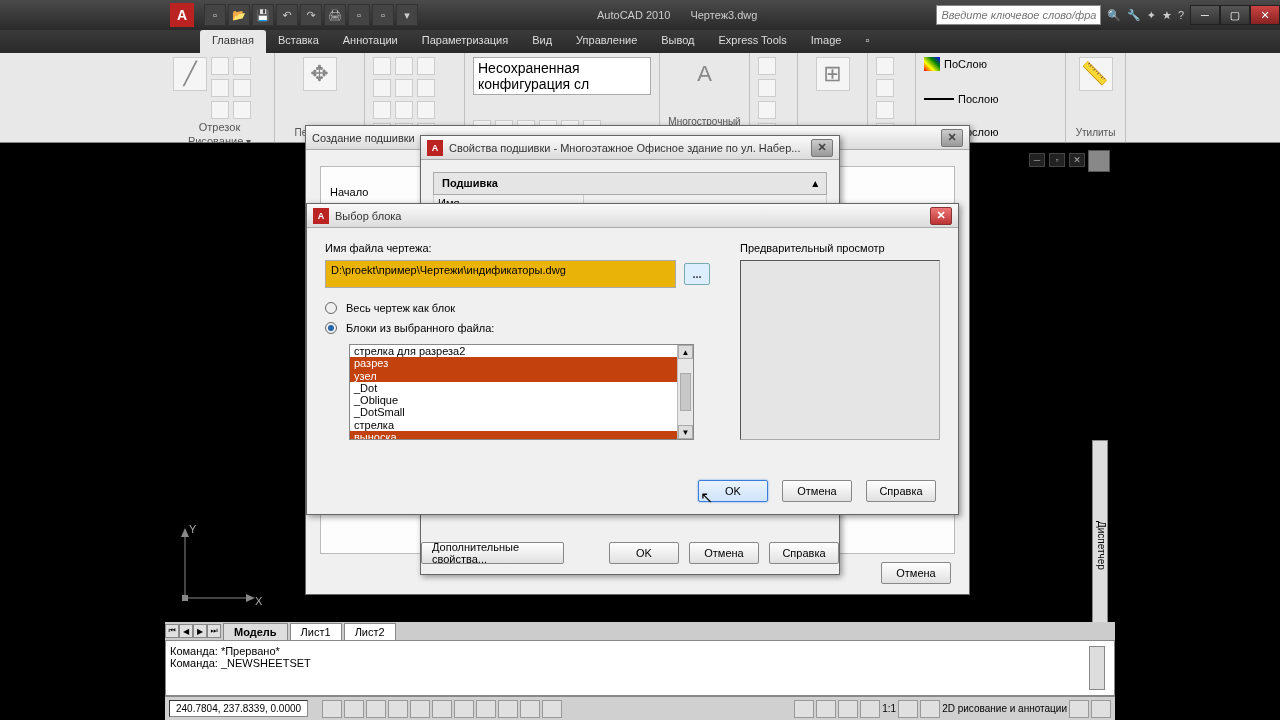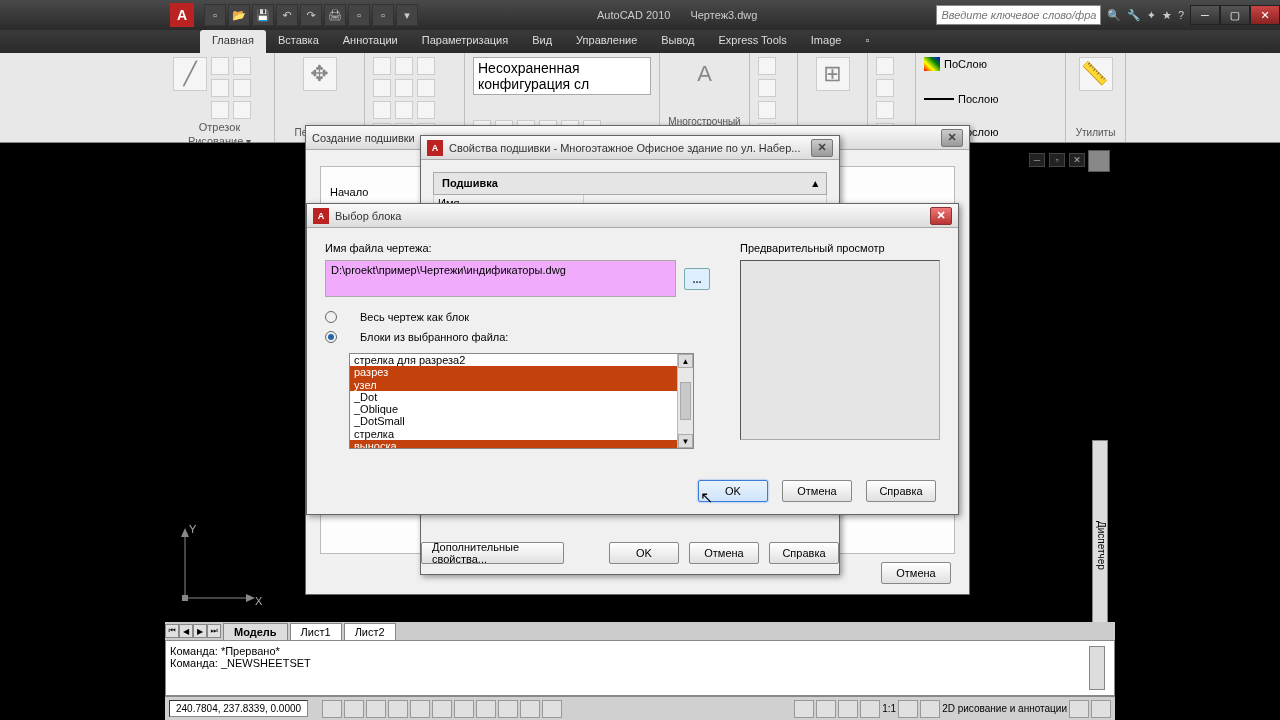--- a/index.html
+++ b/index.html
@@ -80,23 +80,23 @@
 .prop-row > div { padding: 2px 4px; }
 .props-btns { position: absolute; bottom: 10px; left: 0; right: 0; display: flex; justify-content: center; gap: 10px; }
 
 
 .dlg-block { top: 203px; left: 306px; width: 653px; height: 312px; z-index: 10; }
 .block-body { padding: 14px 18px; display: flex; gap: 30px; }
 .block-left { flex: 1; }
 .block-right { width: 200px; }
 .field-label { color: #000; margin-bottom: 6px; }
 .path-row { display: flex; gap: 8px; align-items: center; margin-bottom: 14px; }
-.path-input { flex: 1; border: 1px solid #aaa; background: #f0abfc; padding: 3px 5px; height: 37px; }
+.path-input { flex: 1; border: 1px solid #aaa; background: #eab308; padding: 3px 5px; height: 28px; }
 .browse-btn { width: 26px; height: 22px; border: 1px solid #7aa; background: #def; display: flex; align-items: center; justify-content: center; font-weight: bold; color: #333; border-radius: 2px; }
-.radio-row { display: flex; align-items: center; gap: 23px; margin-bottom: 8px; }
+.radio-row { display: flex; align-items: center; gap: 9px; margin-bottom: 8px; }
 .radio { width: 12px; height: 12px; border: 1px solid #666; border-radius: 50%; display: flex; align-items: center; justify-content: center; }
 .radio.checked::after { content: ''; width: 6px; height: 6px; background: #26a; border-radius: 50%; }
 .listbox { border: 1px solid #888; background: #fff; height: 96px; position: relative; margin-top: 10px; display: flex; }
 .listbox-inner { flex: 1; overflow: hidden; }
 .listitem { padding: 0 4px; line-height: 12px; height: 12.3px; font-size: 11px; }
 .listitem.sel { background: #c2410c; color: #fff; }
 .list-scroll { width: 16px; background: #e8e8e8; border-left: 1px solid #bbb; display: flex; flex-direction: column; }
 .list-scroll .arr { height: 14px; background: #ddd; border: 1px solid #aaa; display: flex; align-items: center; justify-content: center; font-size: 8px; }
 .list-scroll .thumb { flex: 1; margin: 14px 2px; background: #c8c8c8; border: 1px solid #aaa; }
 .preview-box { border: 1px inset #aaa; background: #e5e5e5; height: 180px; margin-top: 6px; }

